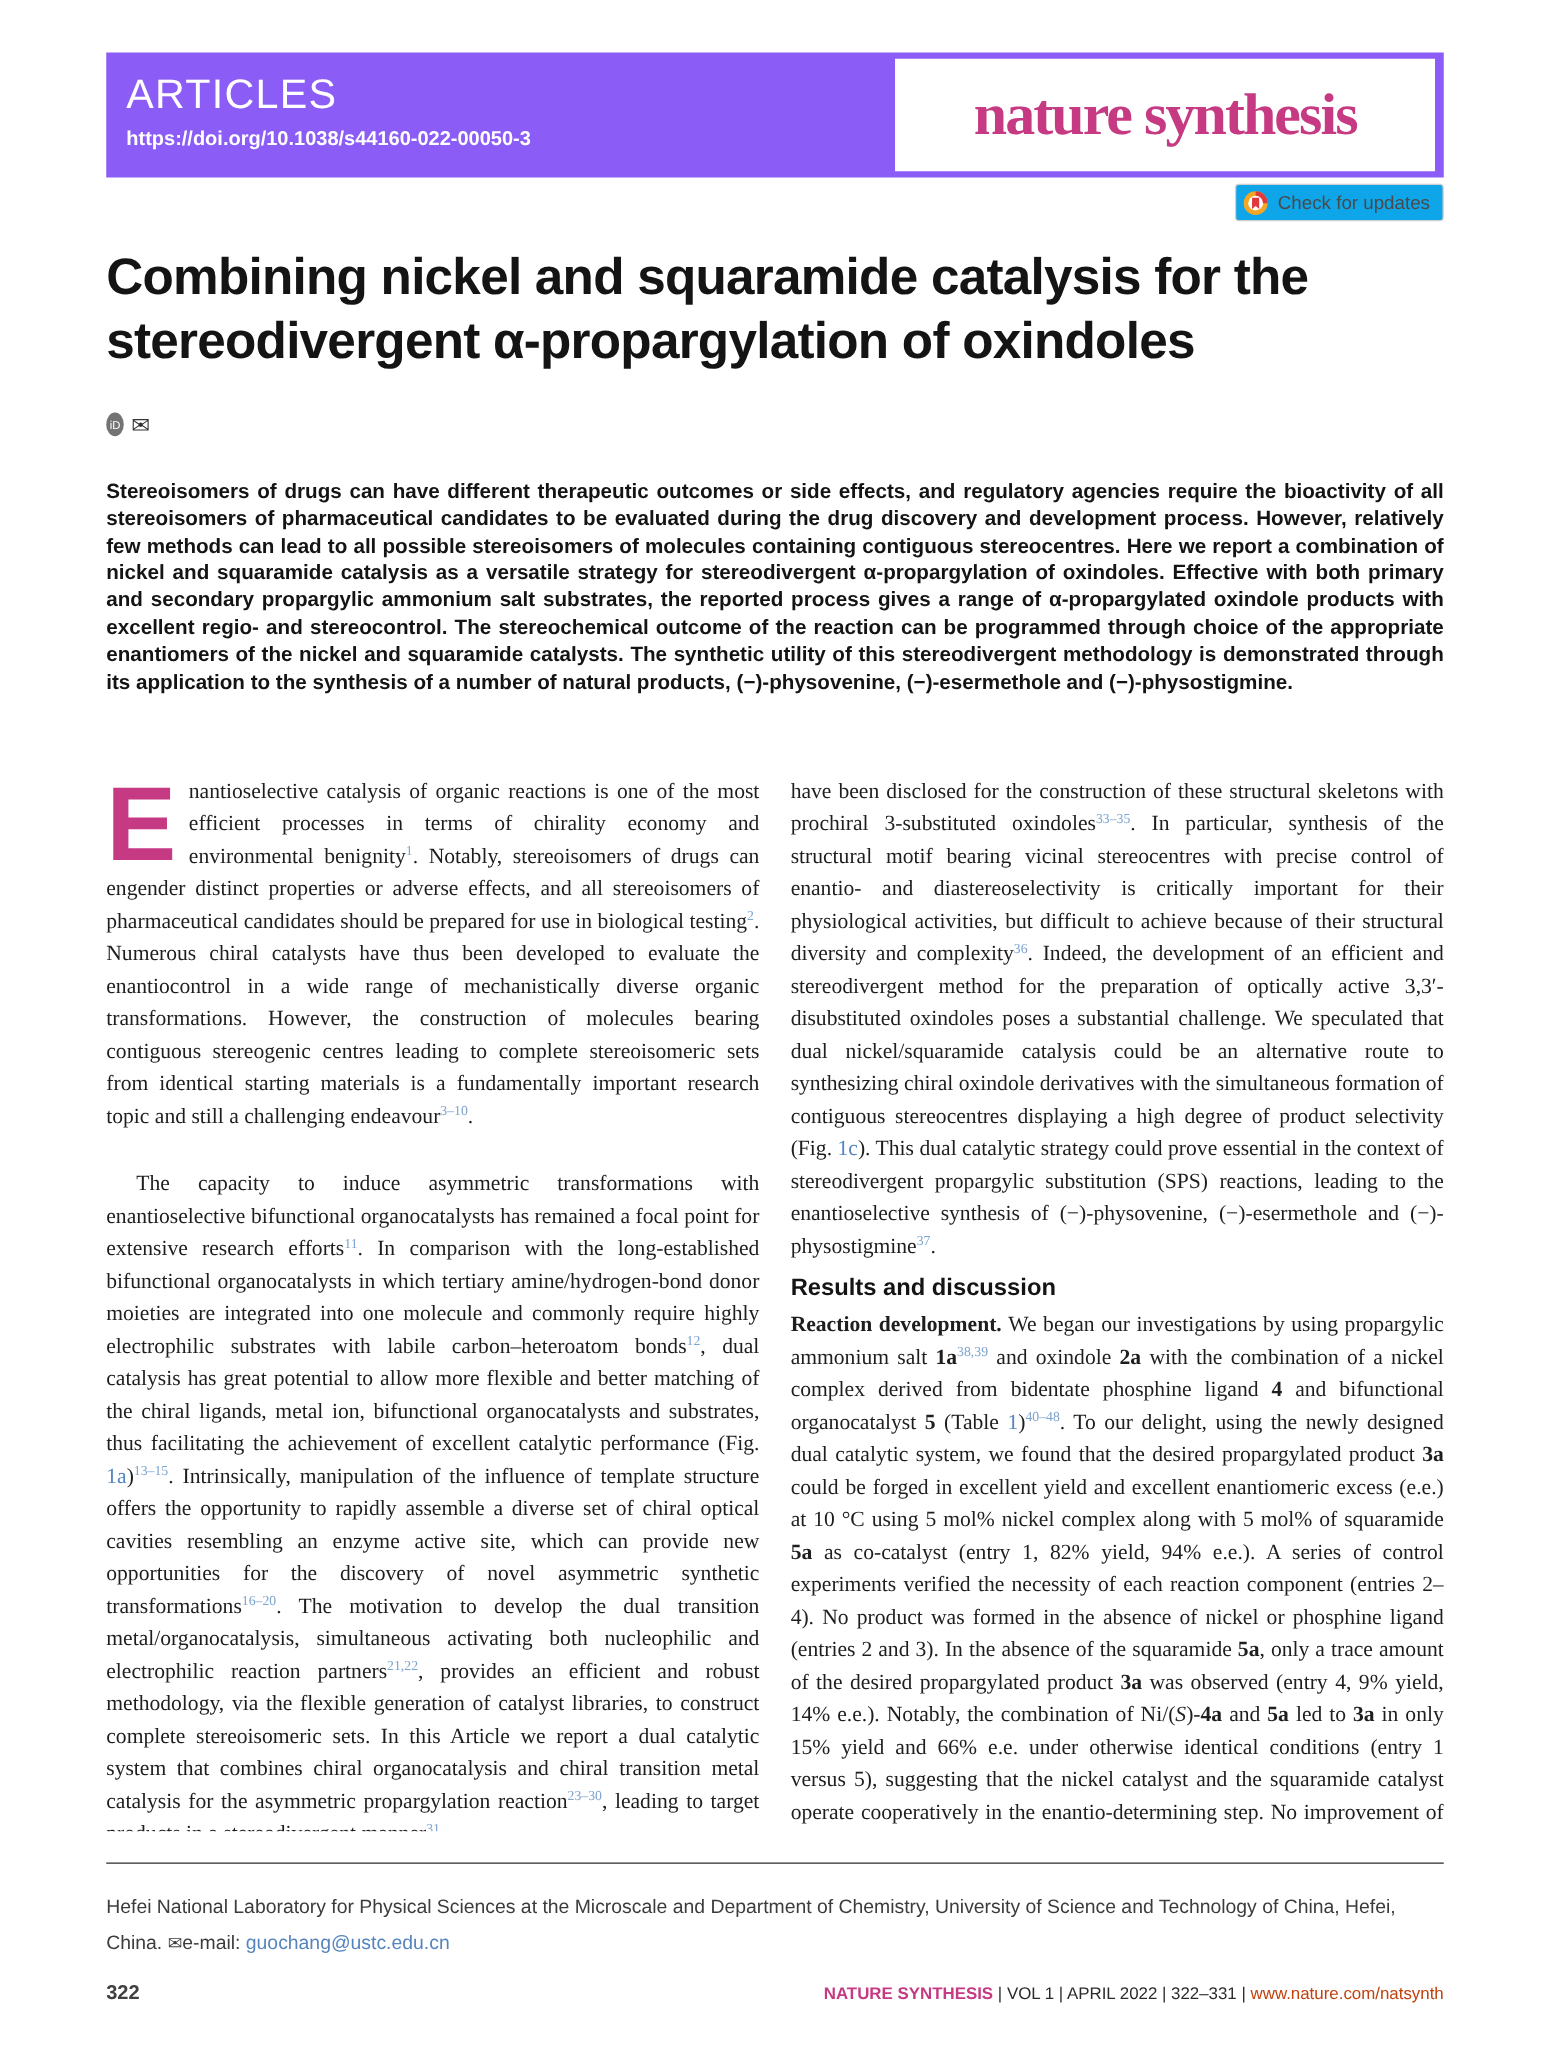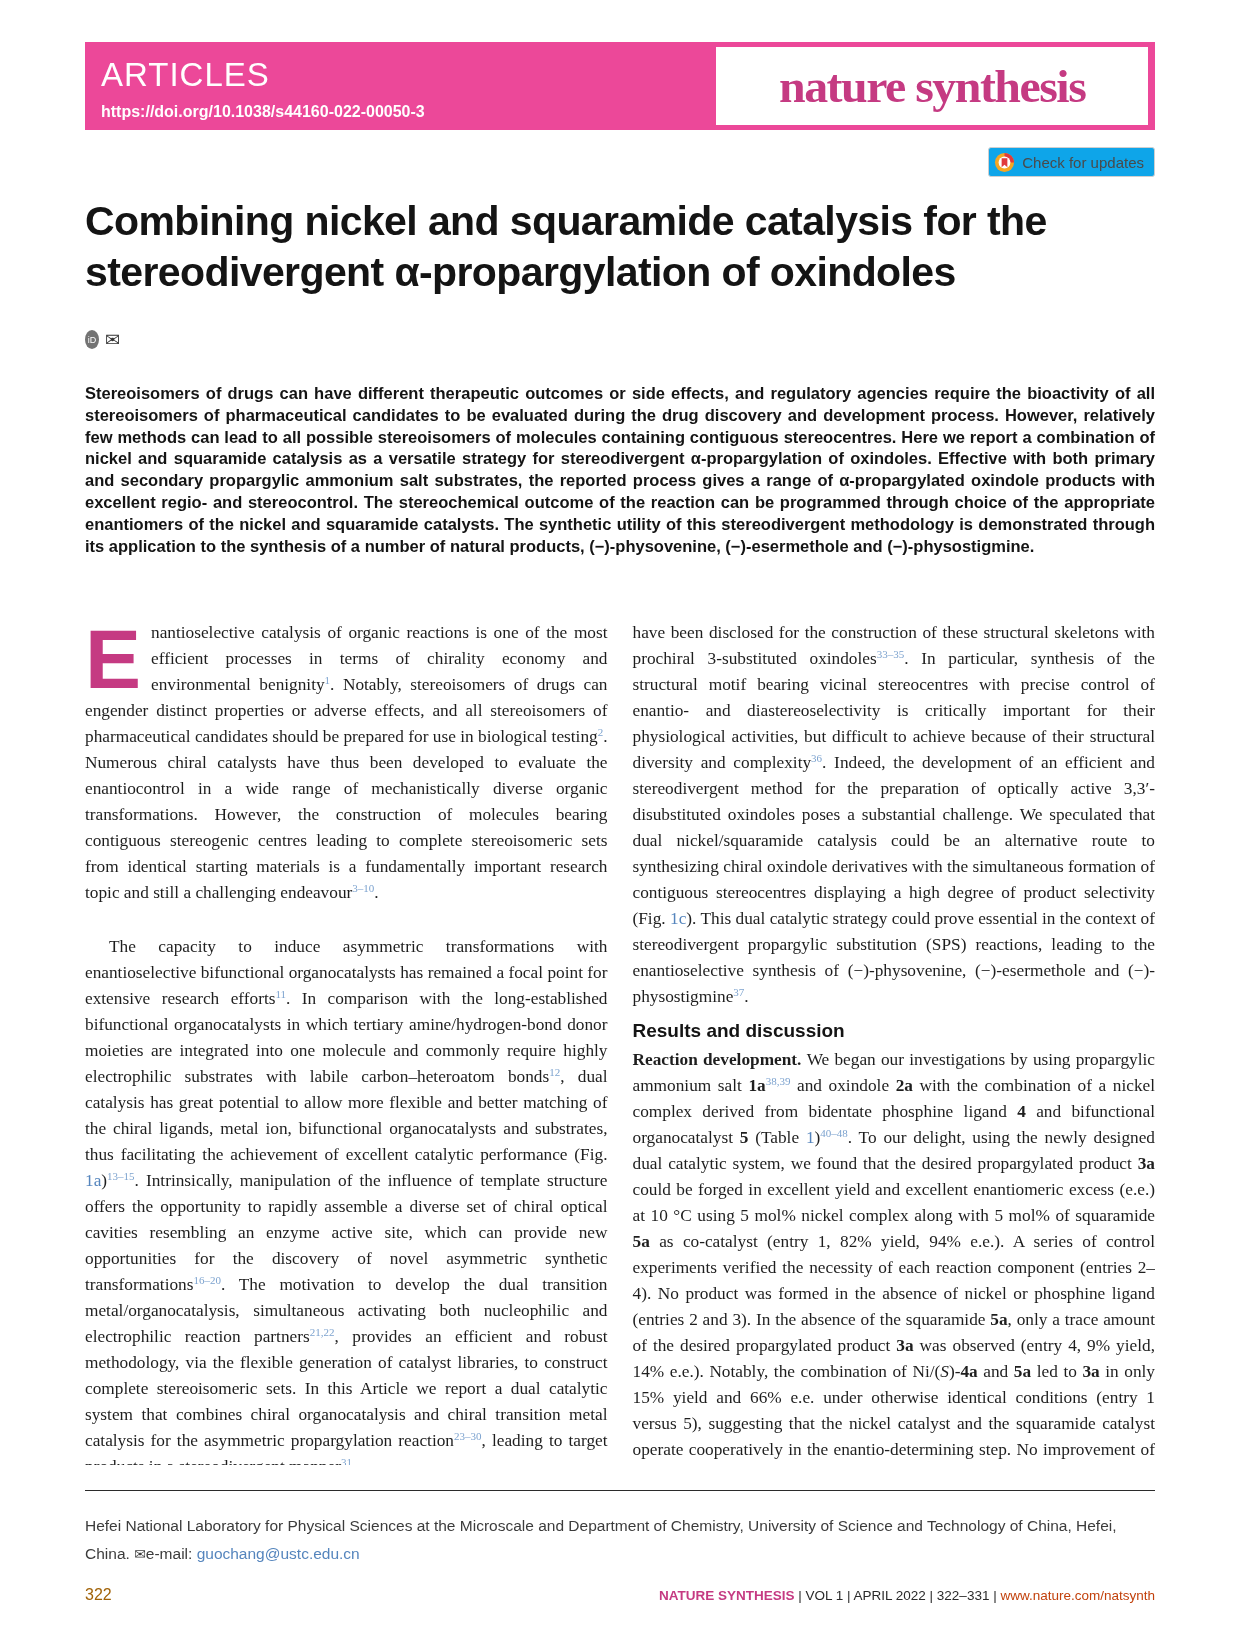--- a/index.html
+++ b/index.html
@@ -3,22 +3,22 @@
 <meta charset="utf-8">
 <style>
   html,body { margin:0; padding:0; background:#ffffff; }
   .page {
     position:relative; width:1241px; height:1648px; background:#ffffff;
     font-family:"Liberation Sans", sans-serif; overflow:hidden;
   }
 
   
   .band {
-    position:absolute; left:85px; right:86px; top:42px; height:88px;
-    background:#ec4899;
+    position:absolute; left:85px; right:86px; top:42px; height:100px;
+    background:#8b5cf6;
   }
   .band-left { position:absolute; left:16px; top:14px; color:#fff; }
   .section-label { font-size:33px; letter-spacing:1px; font-weight:400; }
   .doi { font-size:16px; font-weight:700; margin-top:9px; }
   .logo-box {
     position:absolute; top:5px; right:7px; bottom:5px; width:432px;
     background:#ffffff; display:flex; align-items:center; justify-content:center;
   }
   .logo-text {
     font-family:"Liberation Serif", serif; font-weight:700; font-size:47px;
@@ -87,21 +87,21 @@
   .footnote {
     position:absolute; left:85px; right:86px; top:1490px;
     border-top:1px solid #2b2b2b; padding-top:21px;
     font-size:15.5px; color:#3c3c3c; line-height:28px;
   }
   .footnote .seg-link { color:#5585bd; }
   .page-footer {
     position:absolute; left:85px; right:86px; top:1586px;
     display:flex; justify-content:space-between; align-items:baseline;
   }
-  .page-num { font-size:16px; font-weight:400; color:#a16207; }
+  .page-num { font-size:16px; font-weight:700; color:#404040; }
   .footer-right { font-size:13.5px; color:#2b2b2b; }
   .footer-journal { color:#c53a82; font-weight:700; }
   .footer-url { color:#c2410c; }
 </style>
 </head>
 <body>
 
 <div class="page">
 
   <div class="band">

